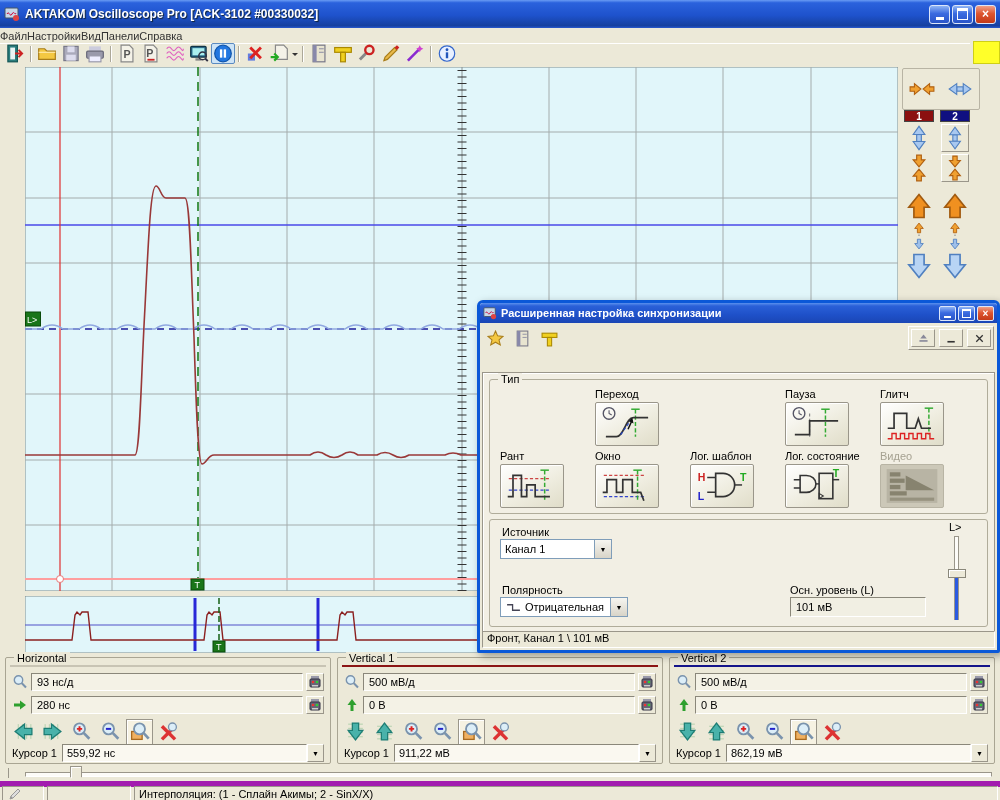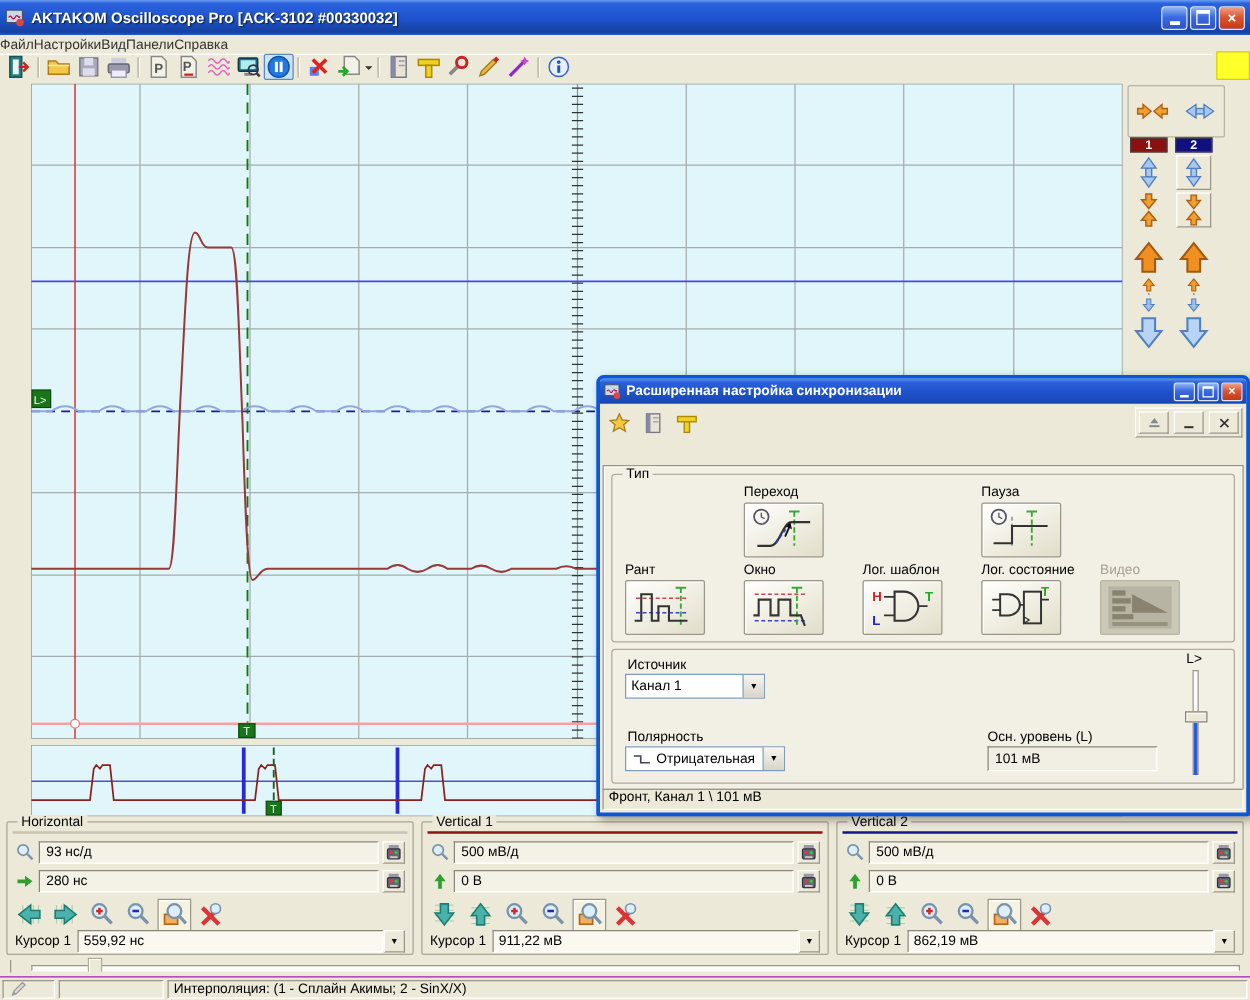--- a/index.html
+++ b/index.html
@@ -76,21 +76,21 @@
     background:#ece9d8;display:flex;align-items:center;justify-content:center;font-size:7px;box-sizing:border-box}
 
   
   .track{position:absolute;left:25px;top:772px;width:965px;height:3px;background:#fdfcf8;
     border:1px solid #9a968a;border-bottom-color:#fff}
   .ttick{position:absolute;left:8px;top:768px;width:1px;height:10px;background:#9a968a}
   .tb-thumb{position:absolute;left:70px;top:766px;width:10px;height:15px;background:#ece9d8;
     border:1px solid #9a968a;box-shadow:inset 1px 1px 0 #fff;
     clip-path:polygon(0 0,100% 0,100% 62%,50% 100%,0 62%)}
   .statusbar{position:absolute;left:0;top:781px;width:1000px;height:19px;background:#ece9d8;
-    border-top:1px solid #a21caf;display:flex;align-items:center;gap:3px;padding:1px 2px;box-sizing:border-box}
+    border-top:6px solid #a21caf;display:flex;align-items:center;gap:3px;padding:1px 2px;box-sizing:border-box}
   .scell{height:15px;border:1px solid;border-color:#9a968a #fff #fff #9a968a;display:flex;
     align-items:center;padding:0 4px;box-sizing:border-box}
 
   
   .dialog{position:absolute;left:477px;top:300px;width:517px;height:347px;background:#ece9d8;
     border:3px solid #0a58d8;border-radius:6px 6px 2px 2px;box-shadow:3px 3px 8px rgba(0,0,0,.35)}
   .dlg-title{position:absolute;left:0;top:0;width:100%;height:20px;
     background:linear-gradient(180deg,#5a90ee 0%,#2a60d8 15%,#1e50c8 60%,#1a46b4 100%);
     border-radius:3px 3px 0 0;display:flex;align-items:center;padding:0 3px;box-sizing:border-box}
   .dlg-title .ttl{color:#fff;font-weight:bold;font-size:11px;margin-left:4px;flex:1;white-space:nowrap}
@@ -851,20 +851,34 @@
                 <circle cx="9" cy="8" r="5.5" fill="none" stroke="#556" stroke-width="1.3"></circle>
                 <path d="M9 5v3l2.5 1.5" stroke="#556" fill="none"></path>
                 <line x1="19" y1="8" x2="19" y2="30" stroke="#888" stroke-width="1.1" stroke-dasharray="3 2"></line>
                 <line x1="34" y1="4" x2="34" y2="30" stroke="#33aa33" stroke-width="1.4" stroke-dasharray="4 2"></line>
                 <line x1="30" y1="4" x2="38" y2="4" stroke="#33aa33" stroke-width="1.4"></line>
                 <path d="M5 28h14v-13h27" fill="none" stroke="#333" stroke-width="1.6"></path>
               </svg>
             </span>
           </span>
       </div>
+      <div class="type-item" style="left:388px;top:8px">
+
+        <span class="ti-label">Глитч</span>
+        <span class="ti-btn">
+            <span class="ti-ic" data-icon="tr_glitch">
+              <svg viewBox="0 0 52 36">
+                <line x1="42" y1="3" x2="42" y2="28" stroke="#33aa33" stroke-width="1.4" stroke-dasharray="4 2"></line>
+                <line x1="38" y1="3" x2="46" y2="3" stroke="#33aa33" stroke-width="1.4"></line>
+                <path d="M3 22h6V8h12v14h8l3-9 3 9h9" fill="none" stroke="#333" stroke-width="1.6"></path>
+                <path d="M3 32h4v-5h4v5h4v-5h4v5h4v-5h4v5h4v-5h4v5h4v-5h4v5h4" fill="none" stroke="#dd2222" stroke-width="1.3"></path>
+              </svg>
+            </span>
+          </span>
+      </div>
       <div class="type-item" style="left:103px;top:70px">
 
         <span class="ti-label">Окно</span>
         <span class="ti-btn">
             <span class="ti-ic" data-icon="tr_win">
               <svg viewBox="0 0 52 36">
                 <line x1="4" y1="8" x2="44" y2="8" stroke="#cc4444" stroke-width="1.2" stroke-dasharray="3 2"></line>
                 <line x1="4" y1="28" x2="44" y2="28" stroke="#3344cc" stroke-width="1.2" stroke-dasharray="3 2"></line>
                 <line x1="36" y1="3" x2="36" y2="33" stroke="#33aa33" stroke-width="1.4" stroke-dasharray="4 2"></line>
                 <line x1="32" y1="3" x2="40" y2="3" stroke="#33aa33" stroke-width="1.4"></line>

